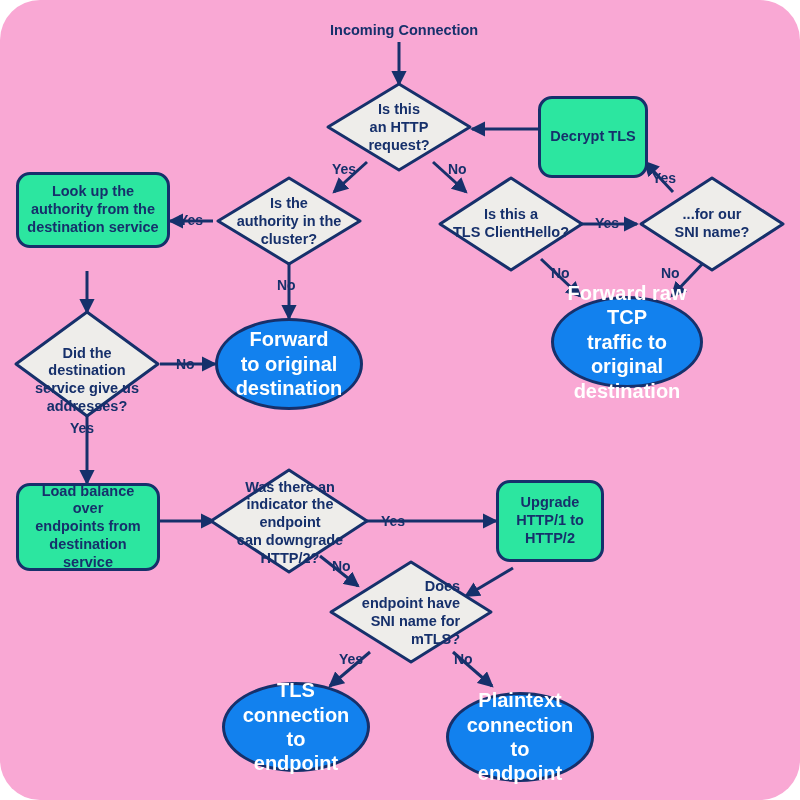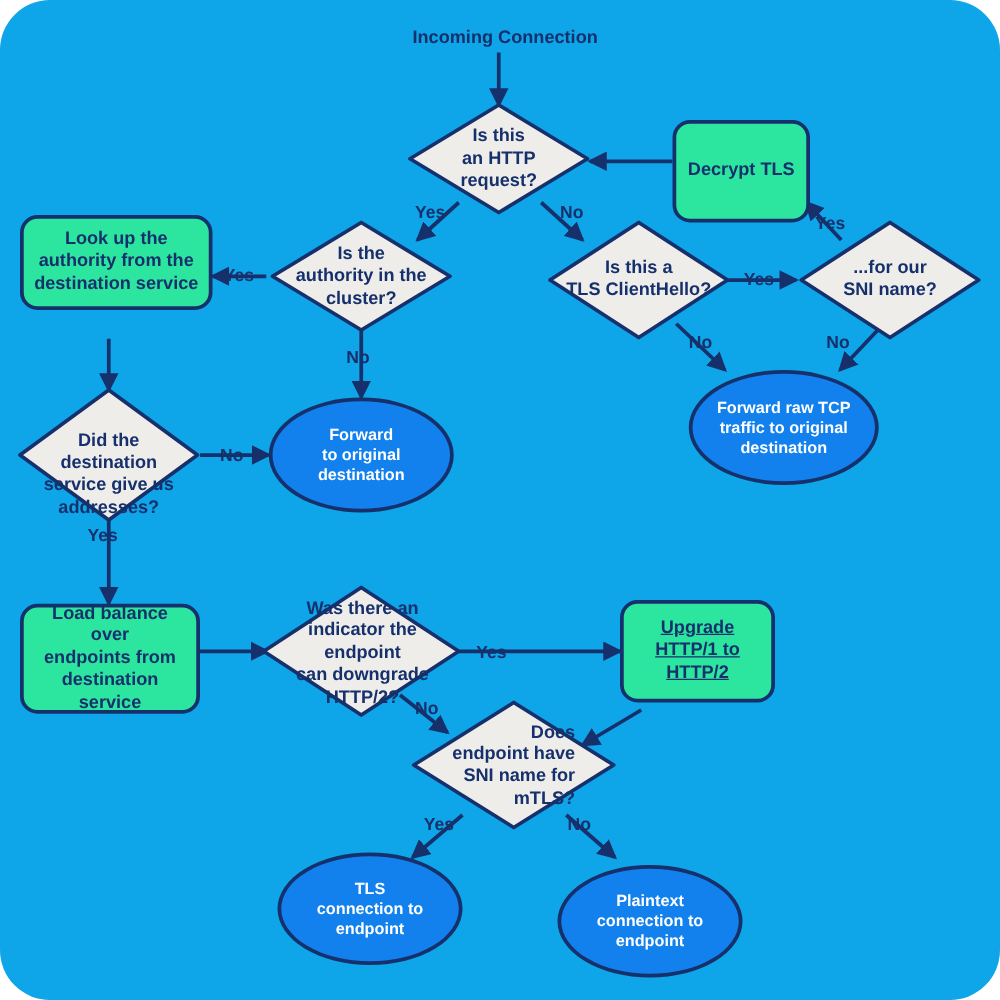--- a/index.html
+++ b/index.html
@@ -7,21 +7,21 @@
     padding: 0;
     background: #ffffff;
     width: 800px;
     height: 800px;
     overflow: hidden;
   }
   #canvas {
     position: relative;
     width: 800px;
     height: 800px;
-    background: #0ea5e9;
+    background: #f9a8d4;
     border-radius: 40px;
     overflow: hidden;
     font-family: "Liberation Sans", sans-serif;
   }
   #edges {
     position: absolute;
     inset: 0;
     width: 800px;
     height: 800px;
   }
@@ -47,21 +47,21 @@
   .node.decision {
     background: transparent;
     font-size: 14.5px;
     padding: 0 8px;
   }
   .node.terminal {
     background: #1281ee;
     border: 3px solid #16306b;
     border-radius: 50%;
     color: #ffffff;
-    font-size: 13px;
+    font-size: 20px;
     padding: 4px 10px;
   }
   .caption {
     position: absolute;
     font-weight: bold;
     font-size: 14.5px;
     color: #16306b;
     text-align: center;
     white-space: nowrap;
   }
@@ -174,21 +174,21 @@
 
   <div class="node process" style="left:16px; top:483px; width:144px; height:88px;">Load balance over
 endpoints from
 destination service</div>
 
   <div class="node decision" style="left:214px; top:487px; width:152px; height:72px;">Was there an
 indicator the endpoint
 can downgrade
 HTTP/2?</div>
 
-  <div class="node process" style="left:496px; top:480px; width:124px; height:82px;text-decoration:underline;">Upgrade
+  <div class="node process" style="left:496px; top:480px; width:108px; height:82px;">Upgrade
 HTTP/1 to
 HTTP/2</div>
 
   <div class="node decision" style="left:343px; top:578px; width:136px; height:70px;text-align:right;">Does
 endpoint have
 SNI name for
 mTLS?</div>
 
   <div class="node terminal" style="left:222px; top:682px; width:148px; height:90px;">TLS
 connection to

